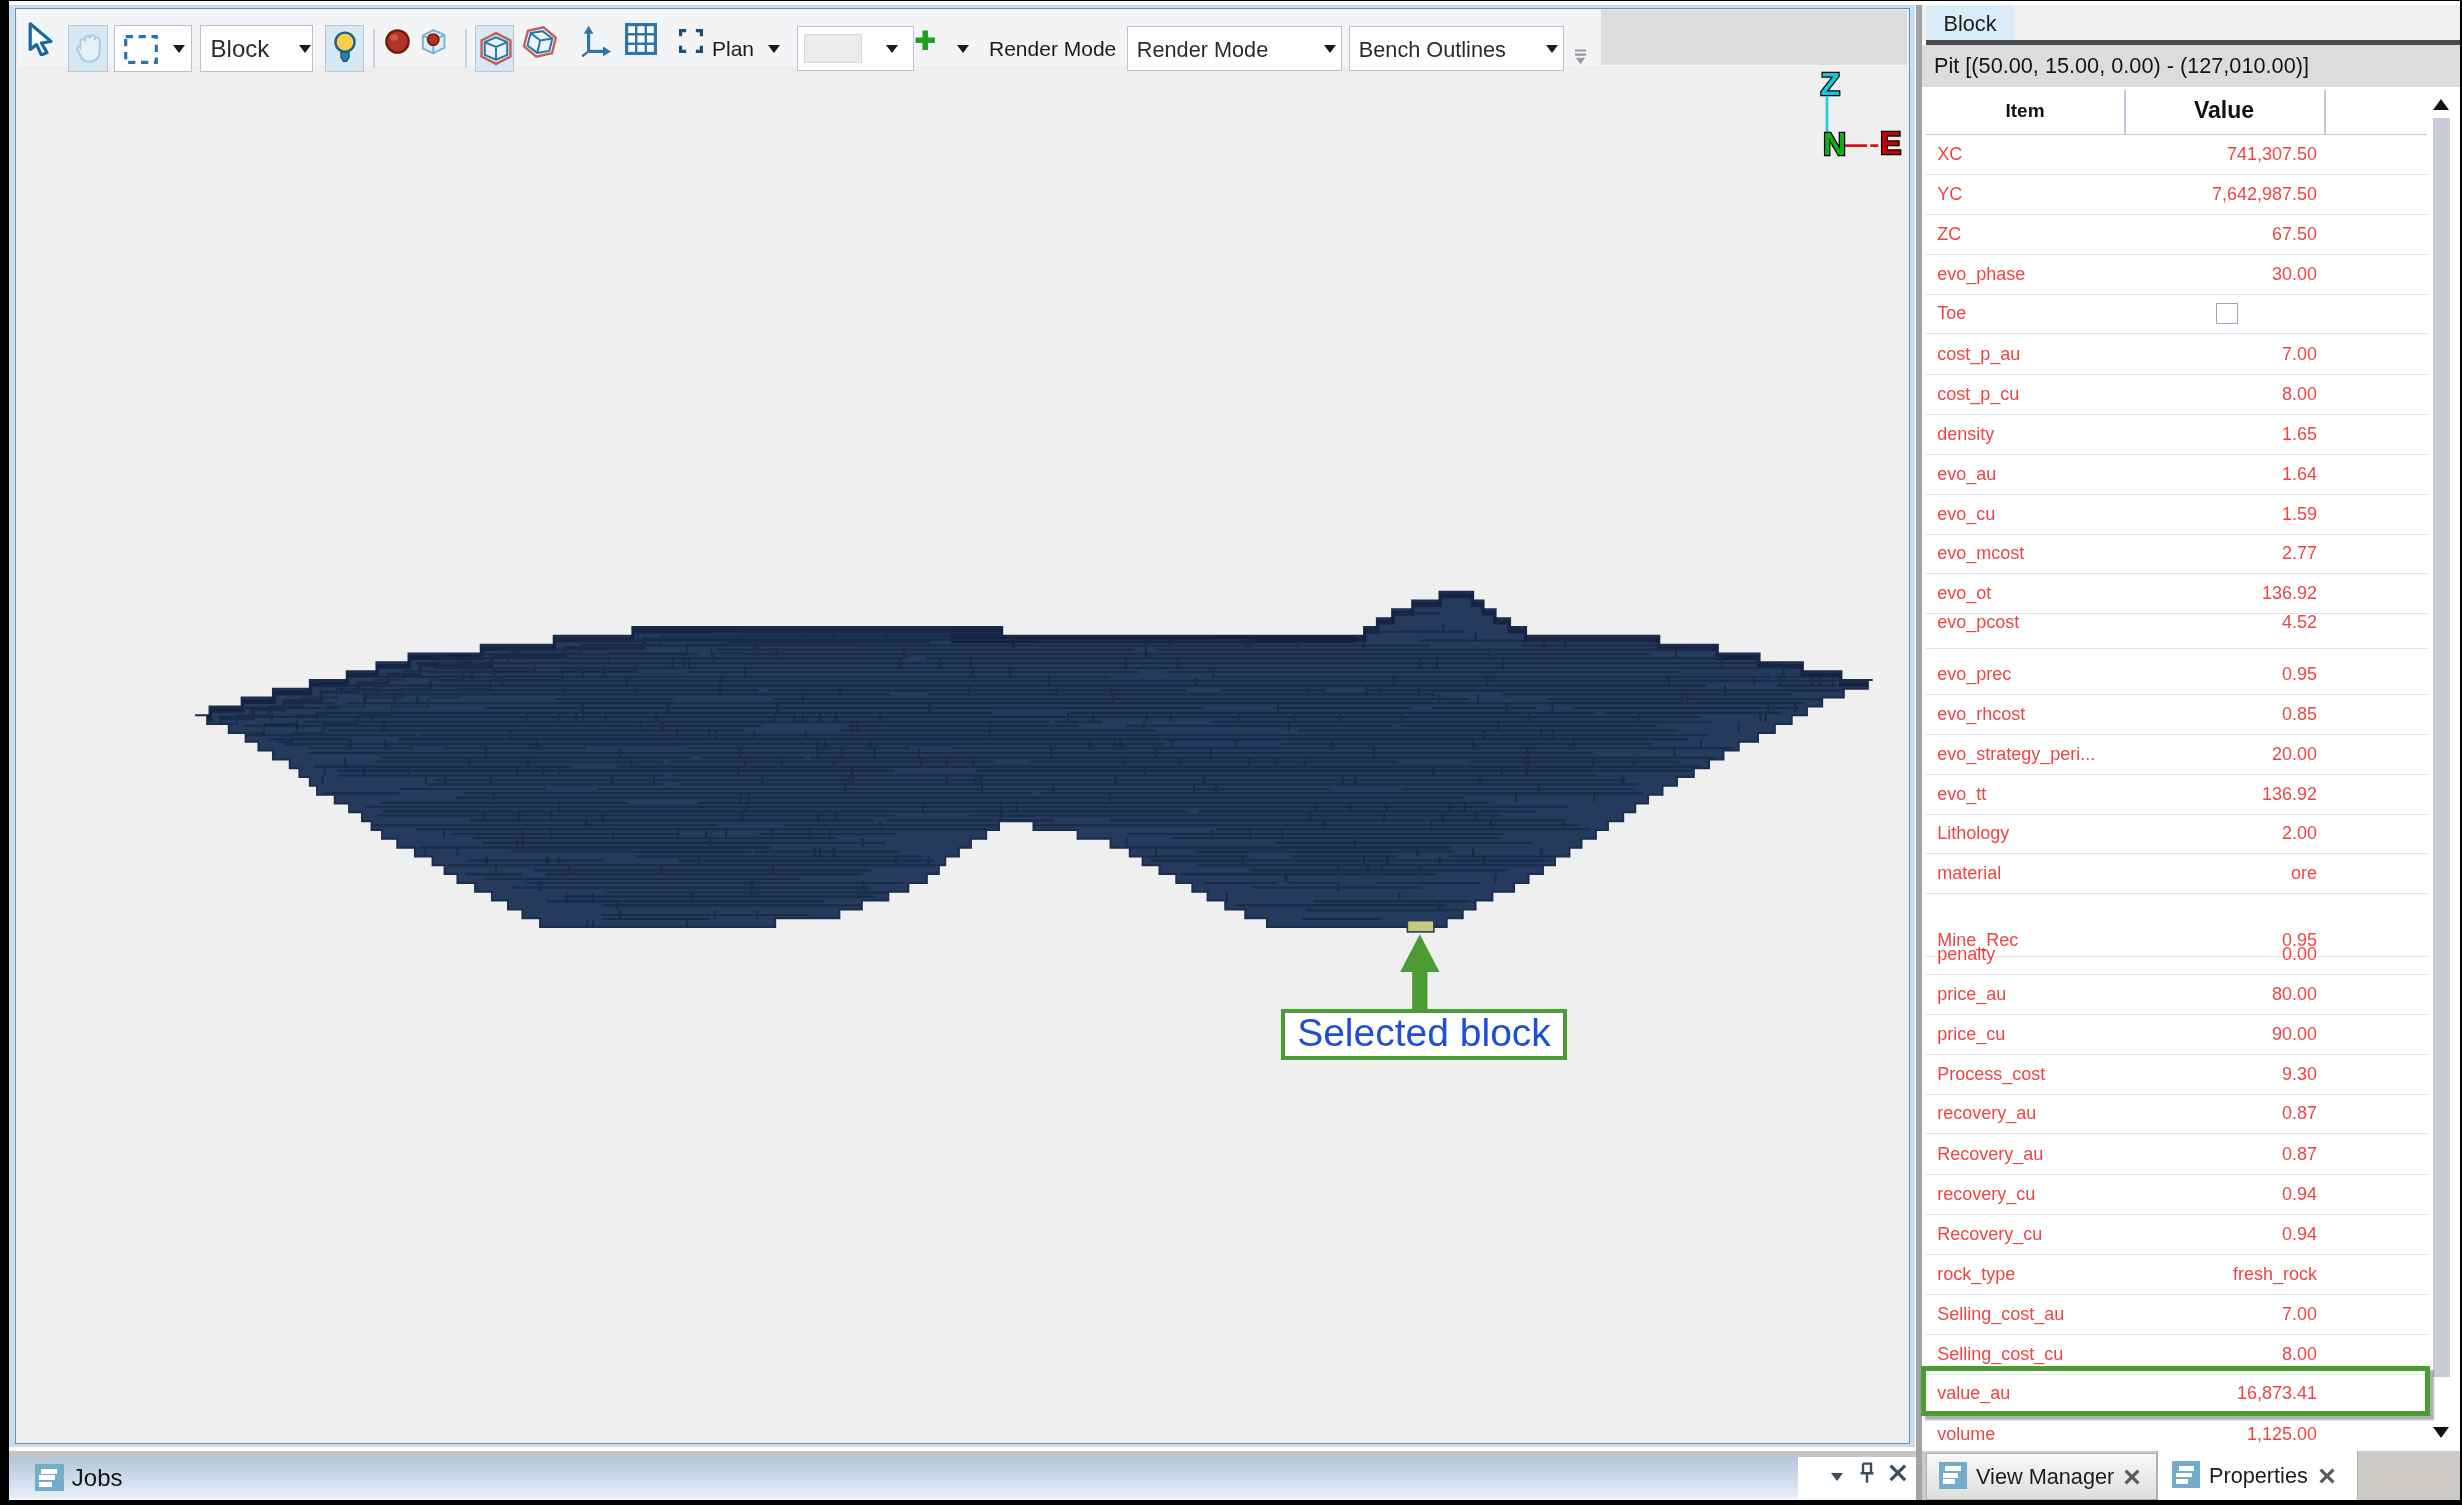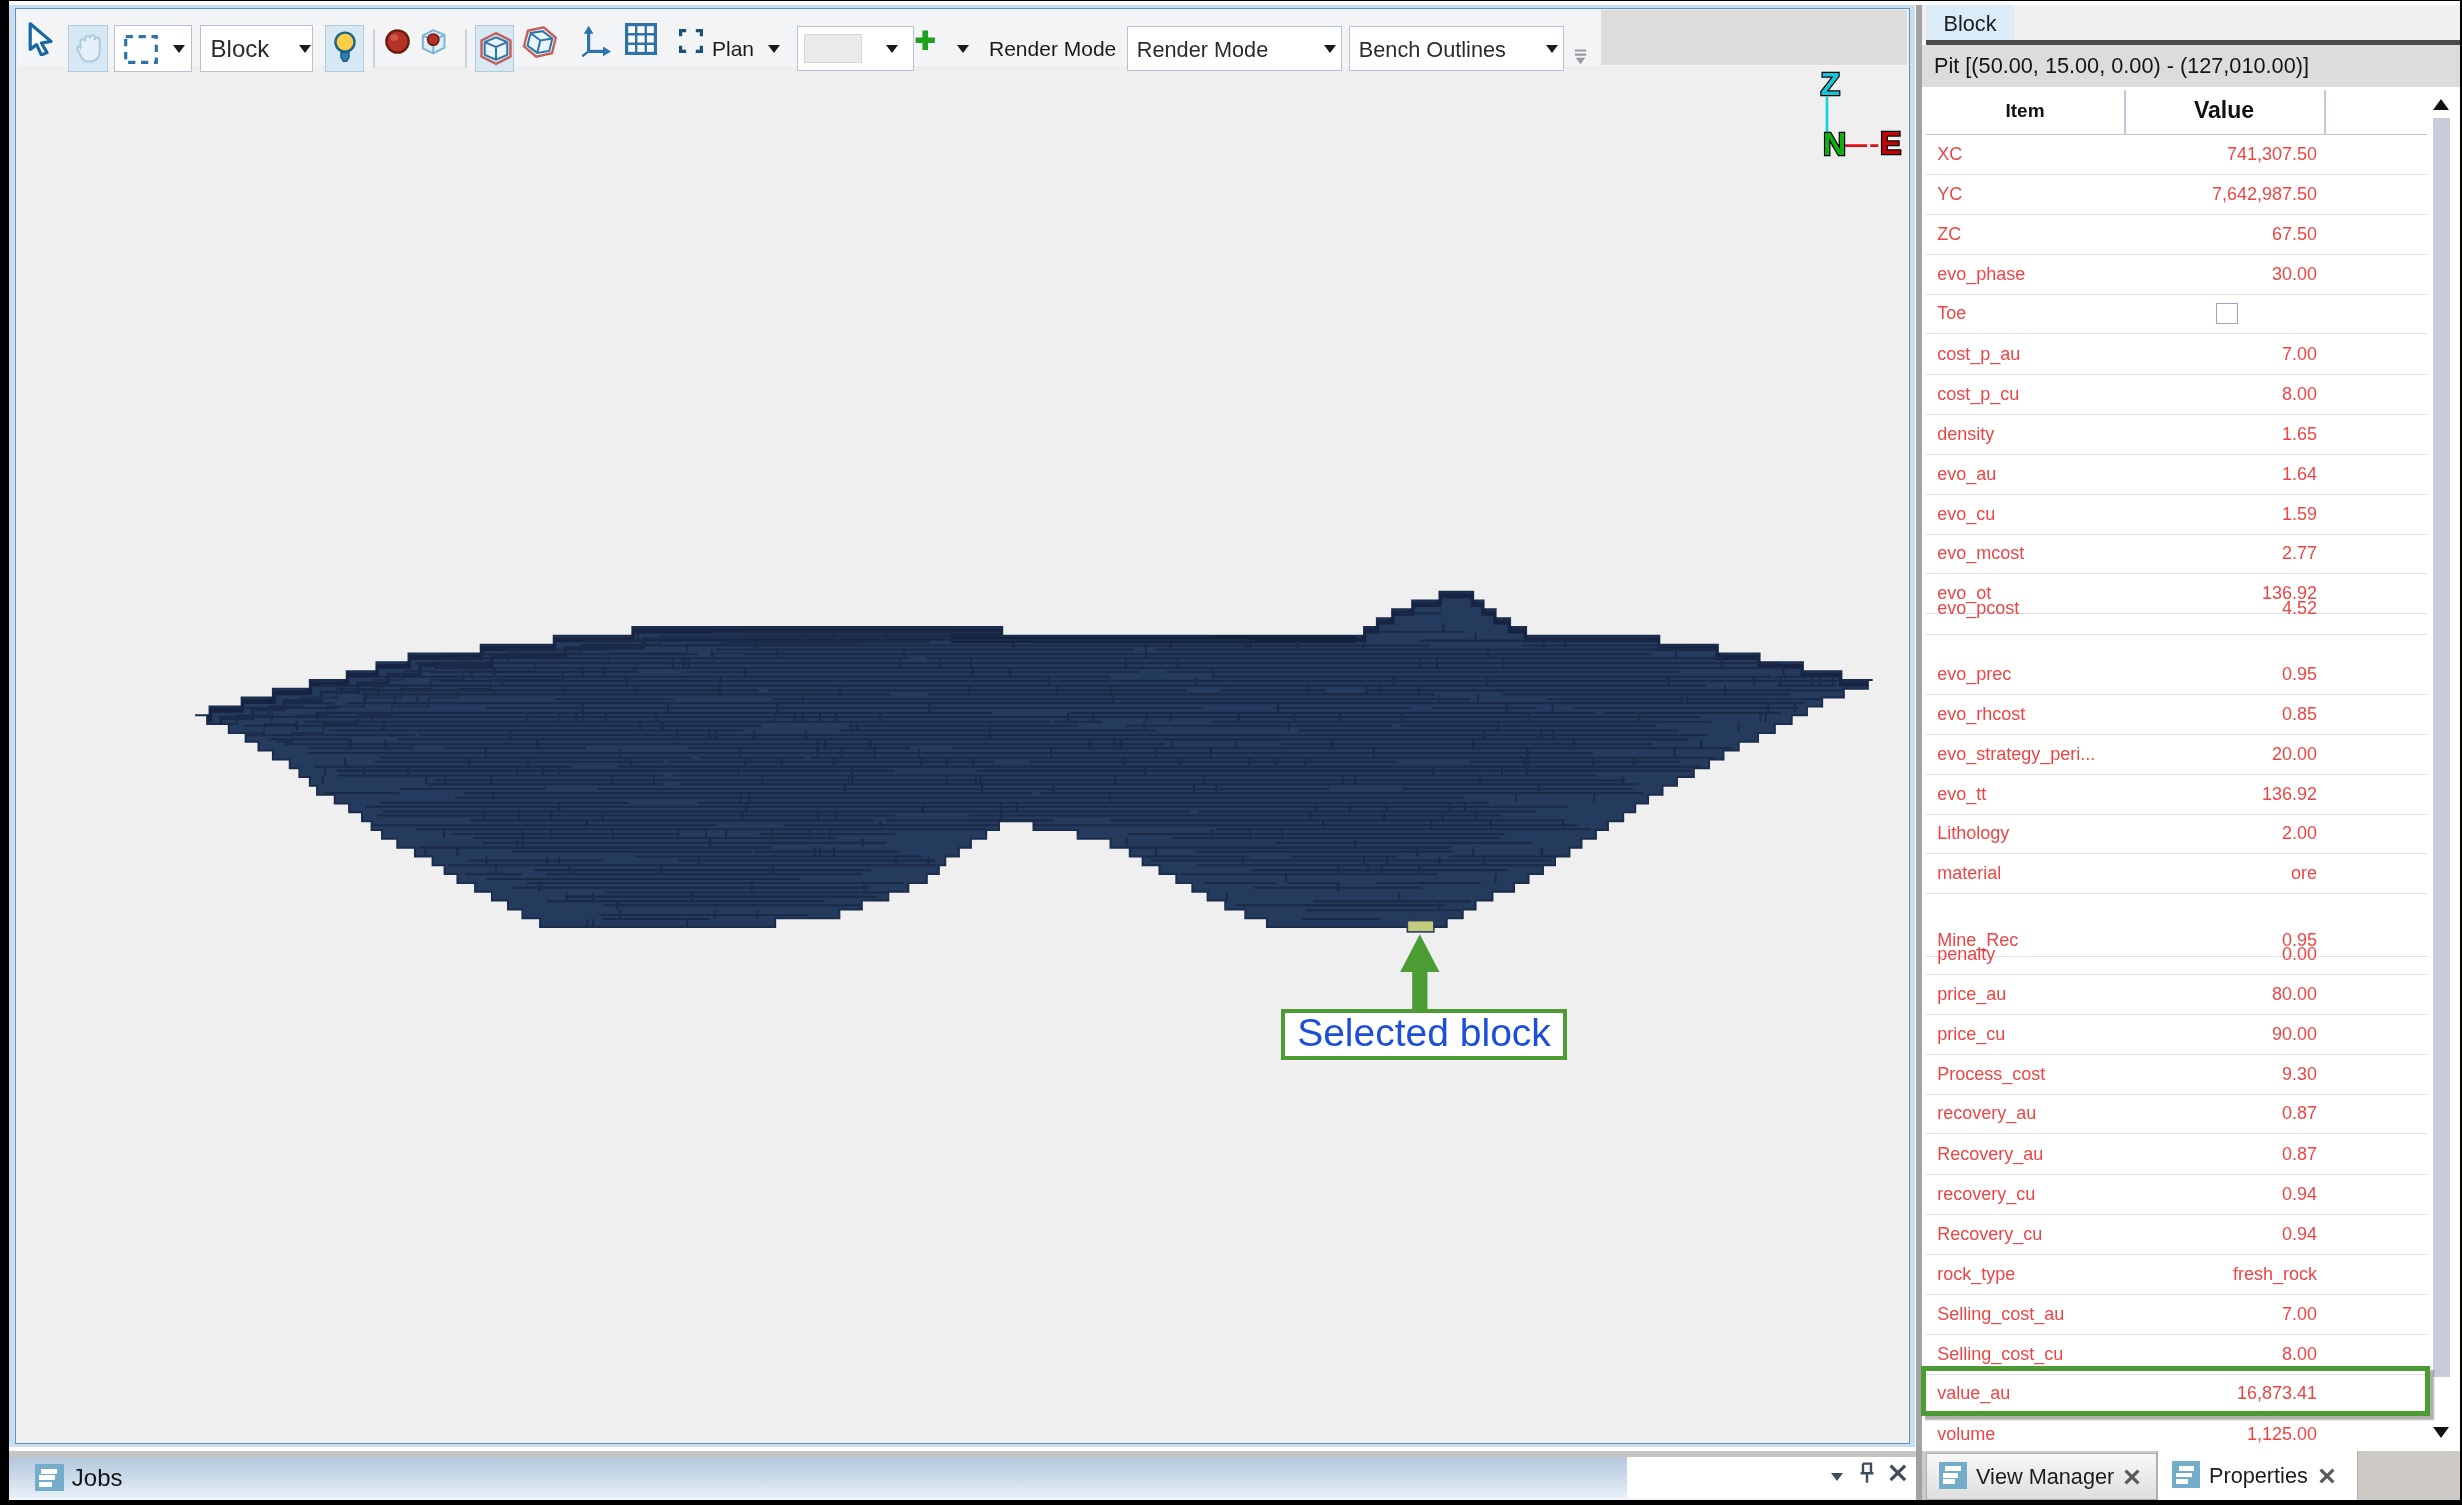--- a/index.html
+++ b/index.html
@@ -54,21 +54,21 @@
 #sbthumb { left:2433px; top:118px; width:17px; height:1259px; background:#c9ccd8; }
 .sarrow { position:absolute; width:0; height:0; border-left:8.8px solid transparent;
   border-right:8.8px solid transparent; }
 
 #greenbox { left:1921px; top:1366px; width:509px; height:50px; border:5.6px solid #4a9c33;
   box-shadow: 4px 4px 1.6px rgba(110,110,110,.55); }
 
 
 #botwhite { left:8.8px; top:1447px; width:1907px; height:3.2px; background:#fdfdfd; }
 #botgray { left:8.8px; top:1451px; width:1907px; height:6.4px; background:#c7c5c2; }
-#jobsbar { left:8.8px; top:1457px; width:1618px; height:41px; 
+#jobsbar { left:8.8px; top:1457px; width:1789px; height:41px; 
   background:linear-gradient(180deg,#b3c7db 0%,#c9d8e8 45%,#e9f1f8 100%); }
 #jobsunder { left:8.8px; top:1498px; width:1907px; height:1.6px; background:#f4f6f8; }
 .licon { position:absolute; background:#74adca; }
 .licon i { position:absolute; background:#fff; height:4.8px; }
 #jobstext { position:absolute; left:63px; top:0; height:41px; line-height:41px;
   font-size:24px; color:#141414; }
 
 #bottabs { left:1922px; top:1451px; width:538px; height:49px; background:#cdcac6; }
 .btab { position:absolute; top:1.6px; height:47px; font-size:21.7px; color:#1c1c1c; }
 #vmtab { left:4px; width:231px; background:linear-gradient(180deg,#f8f8f8,#dedede);
@@ -282,21 +282,21 @@
     <span class="val">1.59</span>
   </div>
 <div class="trow" style="top:534px;height:40px">
     <span class="key">evo_mcost</span>
     <span class="val">2.77</span>
   </div>
 <div class="trow" style="top:574px;height:40px">
     <span class="key">evo_ot</span>
     <span class="val">136.92</span>
   </div>
-<div class="trow" style="top:583px;height:52px">
+<div class="trow" style="top:597px;height:52px">
     <span class="key">evo_pcost</span>
     <span class="val">4.52</span>
   </div>
 <div class="trow" style="top:655px;height:40px">
     <span class="key">evo_prec</span>
     <span class="val">0.95</span>
   </div>
 <div class="trow" style="top:695px;height:40px">
     <span class="key">evo_rhcost</span>
     <span class="val">0.85</span>

